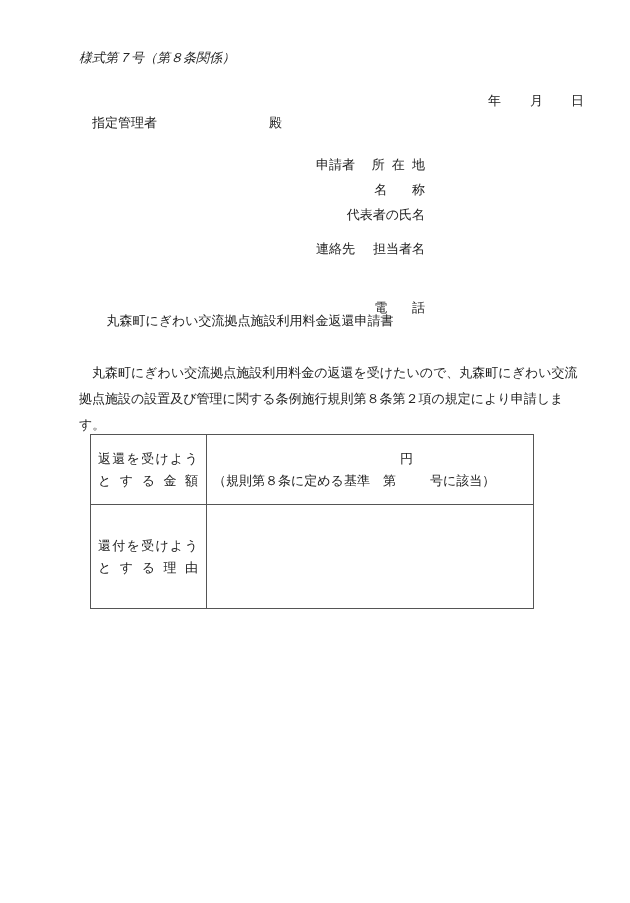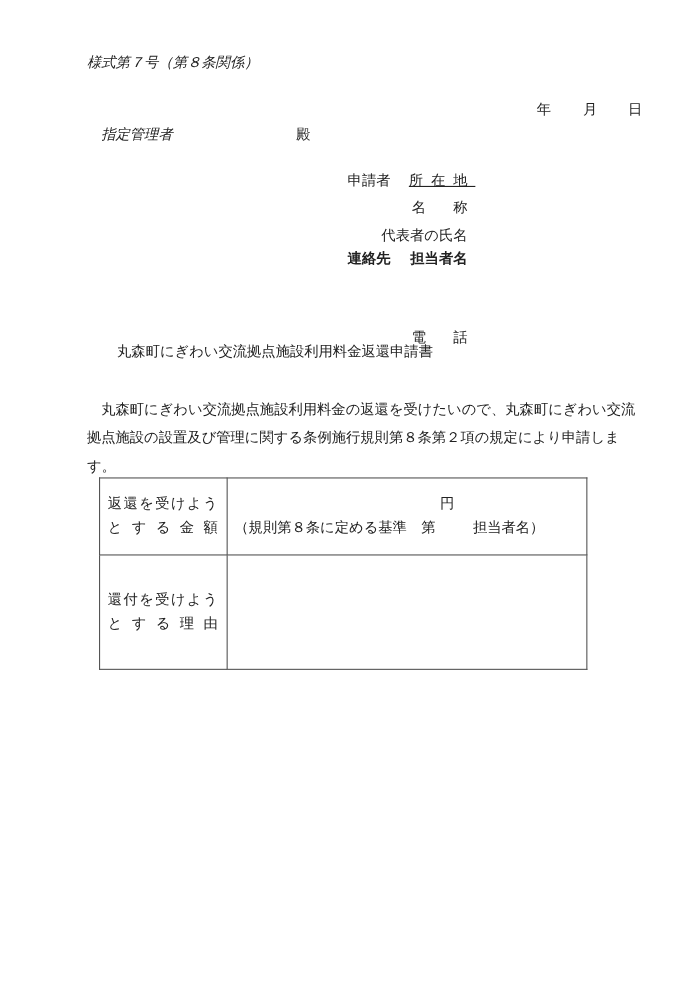--- a/index.html
+++ b/index.html
@@ -19,31 +19,31 @@
     }
     .abs { position: absolute; white-space: nowrap; }
 
     #form-number { left: 79px; top: 51px; font-style: italic; }
 
     .date-part { top: 94px; }
     #date-year  { left: 488px; }
     #date-month { left: 530px; }
     #date-day   { left: 571px; }
 
-    #addressee-label { left: 92px; top: 116px; font-style: italic; }
+    #addressee-label { left: 92px; top: 116px; }
     #addressee-honorific { left: 269px; top: 116px; }
 
     .applicant-row { left: 300px; width: 125px; text-align: right; }
     #row-address { top: 158px; }
     #row-name    { top: 183px; text-align: right; }
     #row-rep     { top: 208px; text-align: right; }
-    #row-person  { top: 229px; font-weight: bold; }
+    #row-person  { top: 242px; }
     #row-phone   { top: 257px; margin-top: 44px; }
     .group-label { position: absolute; }
-    .spaced { letter-spacing: 0.55em; margin-right: -0.55em; text-decoration: underline; }
+    .spaced { letter-spacing: 0.55em; margin-right: -0.55em; }
     .spaced-wide { letter-spacing: 1.9em; margin-right: -1.9em; }
 
     #doc-title { left: 0; width: 500px; text-align: center; top: 314px; }
 
     #body-text {
       left: 79px;
       top: 360px;
       width: 506px;
       white-space: normal;
       line-height: 26px;
@@ -149,21 +149,21 @@
           <span>す</span>
           <span>る</span>
           <span>金</span>
           <span>額</span>
         </span>
       </span>
     </td>
     <td class="amount-cell">
       <span class="abs" id="amount-yen">円</span>
       <span class="abs" id="amount-criteria">
-        <span>（規則第８条に定める基準　第</span><span class="blank-gap"></span><span>担当者名）</span>
+        <span>（規則第８条に定める基準　第</span><span class="blank-gap"></span><span>号に該当）</span>
       </span>
     </td>
   </tr>
   <tr class="reason-row">
     <td>
       <span class="cell-label">
         <span class="justify-line">
           <span>還</span>
           <span>付</span>
           <span>を</span>

